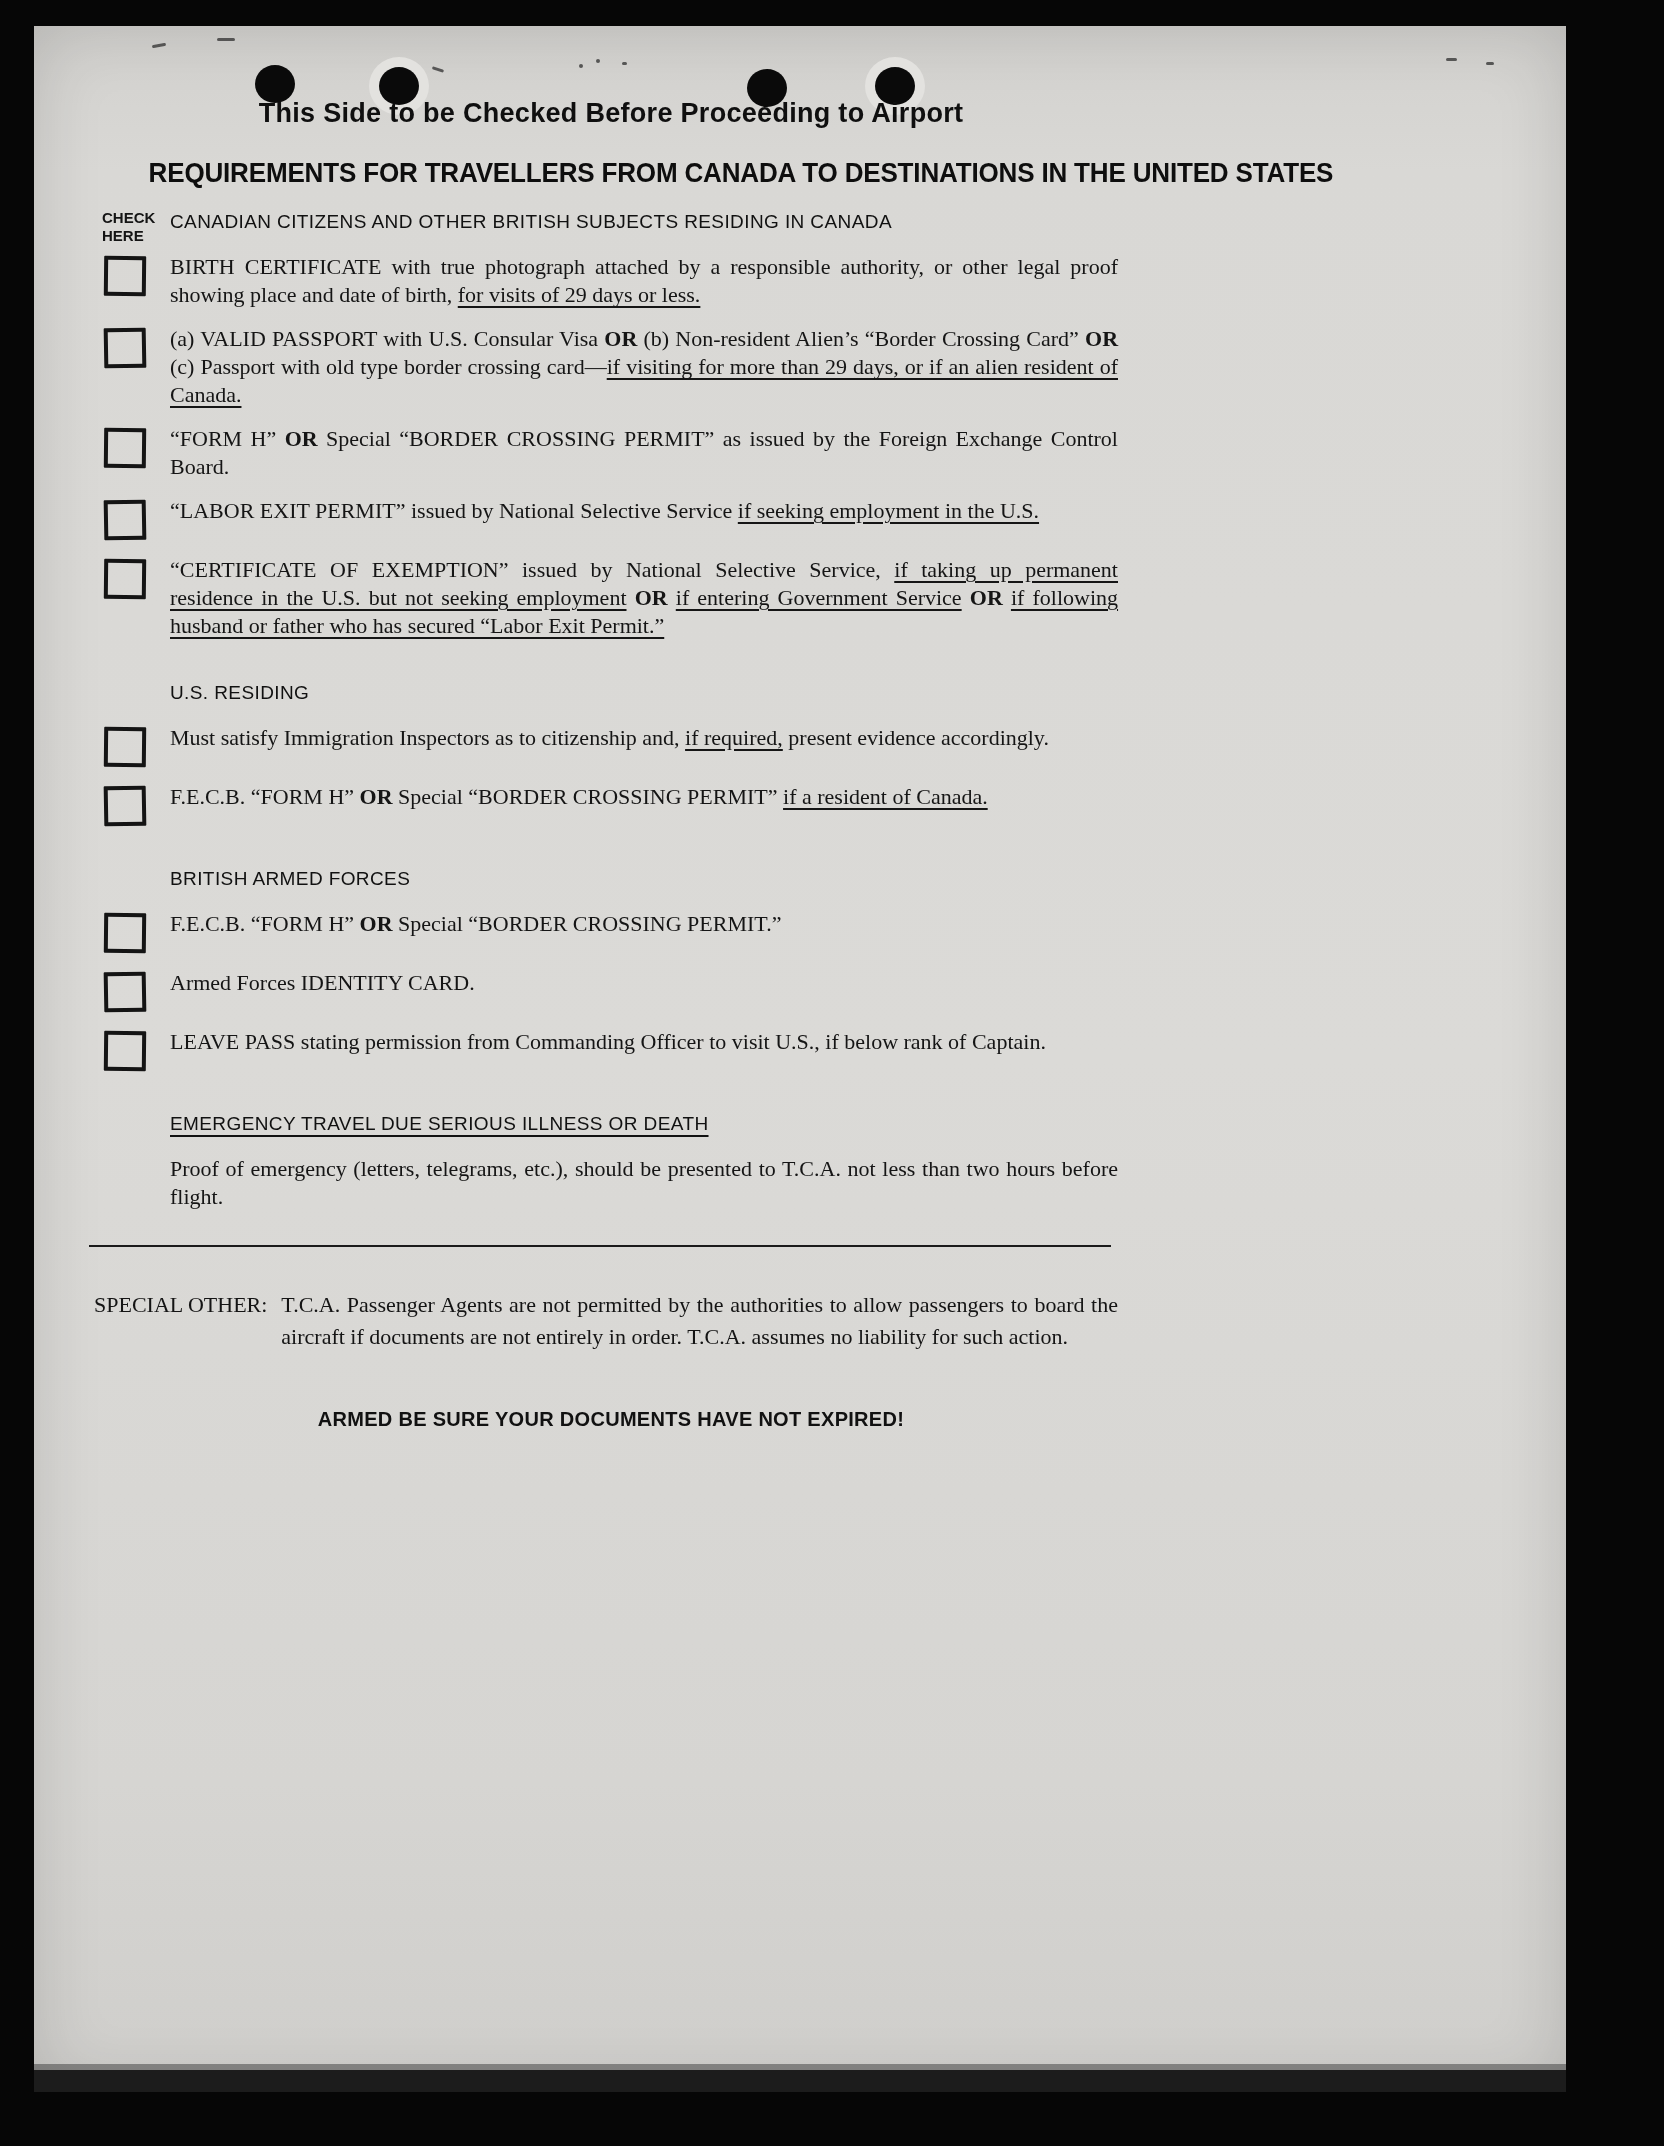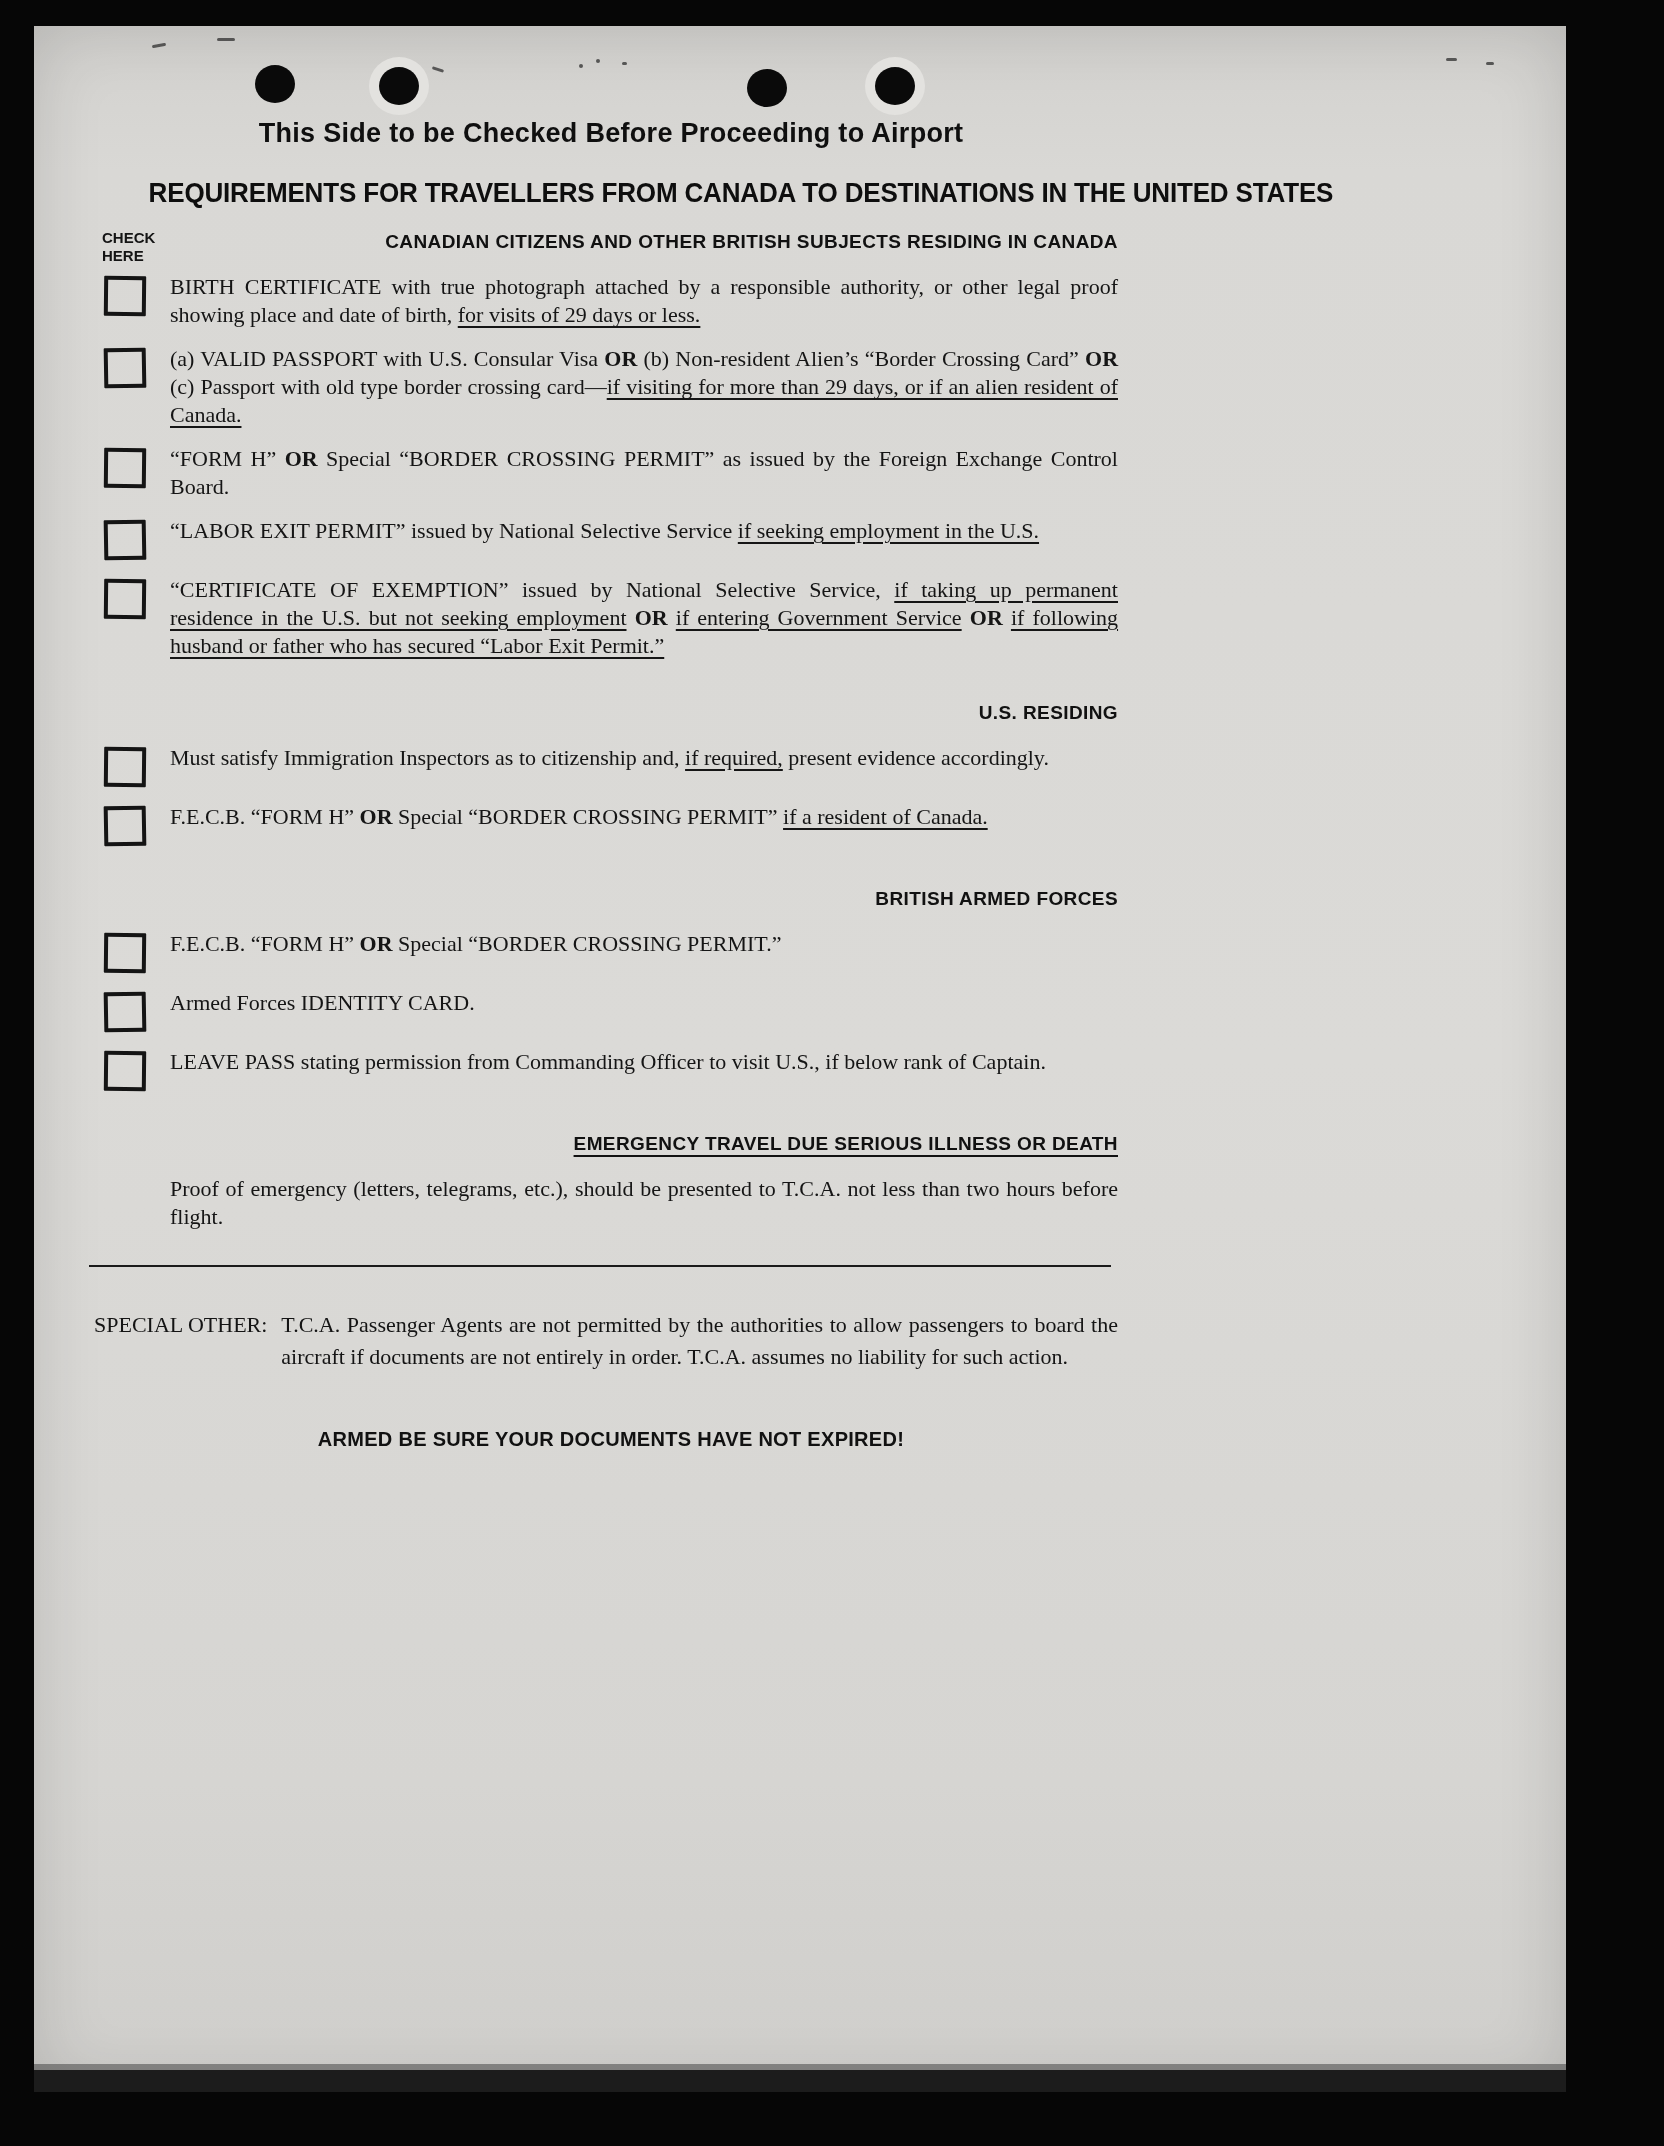--- a/index.html
+++ b/index.html
@@ -14,21 +14,21 @@
     box-shadow:inset 0 0 70px rgba(0,0,0,0.14);
   }
   .scan-strip{position:absolute;left:0;bottom:0;width:100%;height:22px;background:#1c1c1c;}
   .scan-strip2{position:absolute;left:0;bottom:22px;width:100%;height:6px;background:#3a3a3a;opacity:.5;}
 
   .hole{position:absolute;width:40px;height:38px;border-radius:50%;background:#0a0a0a;}
   .hole.halo{box-shadow:0 0 0 10px #e3e2df;}
 
   .artifact{position:absolute;background:#2e2e2e;border-radius:2px;opacity:.75;}
 
-  .content{position:relative;margin-left:70px;width:1014px;padding-top:92px;color:#161616;}
+  .content{position:relative;margin-left:70px;width:1014px;padding-top:72px;color:#161616;}
 
   .top-note{
     font-family:"Liberation Sans",sans-serif;font-weight:bold;font-size:27px;
     text-align:center;letter-spacing:.3px;color:#0f0f0f;margin:0;
   }
   .main-title{text-align:left;margin-top:24px;}
   .main-title>span{
     display:inline-block;font-family:"Liberation Sans",sans-serif;font-weight:bold;
     font-size:28px;white-space:nowrap;transform:scaleX(0.93);transform-origin:center;
     letter-spacing:-.2px;color:#0e0e0e;
@@ -37,22 +37,22 @@
   #sections{position:relative;margin-top:18px;}
   .check-here{
     position:absolute;left:-2px;top:-2px;
     font-family:"Liberation Sans",sans-serif;font-weight:bold;font-size:15px;
     line-height:1.2;white-space:pre-line;color:#141414;
   }
 
   section{margin-top:42px;}
   section:first-of-type{margin-top:0;}
   .sec-heading{
-    margin:0 0 20px 66px;text-align:right;
-    font-family:"Liberation Sans",sans-serif;font-weight:bold;font-size:19px;
+    margin:0 0 20px 66px;text-align:left;
+    font-family:"Liberation Sans",sans-serif;font-weight:normal;font-size:19px;
     letter-spacing:.4px;color:#111;
   }
   .sec-heading.u{text-decoration:underline;text-underline-offset:5px;text-decoration-thickness:2px;}
 
   .item-row{display:grid;grid-template-columns:66px 1fr;margin-bottom:16px;align-items:start;}
   .checkbox{
     display:block;width:34px;height:32px;border:4px solid #141414;margin-top:3px;
     background:transparent;border-radius:1px;
   }
   .item-row:nth-child(odd) .checkbox{transform:rotate(-1deg);}

